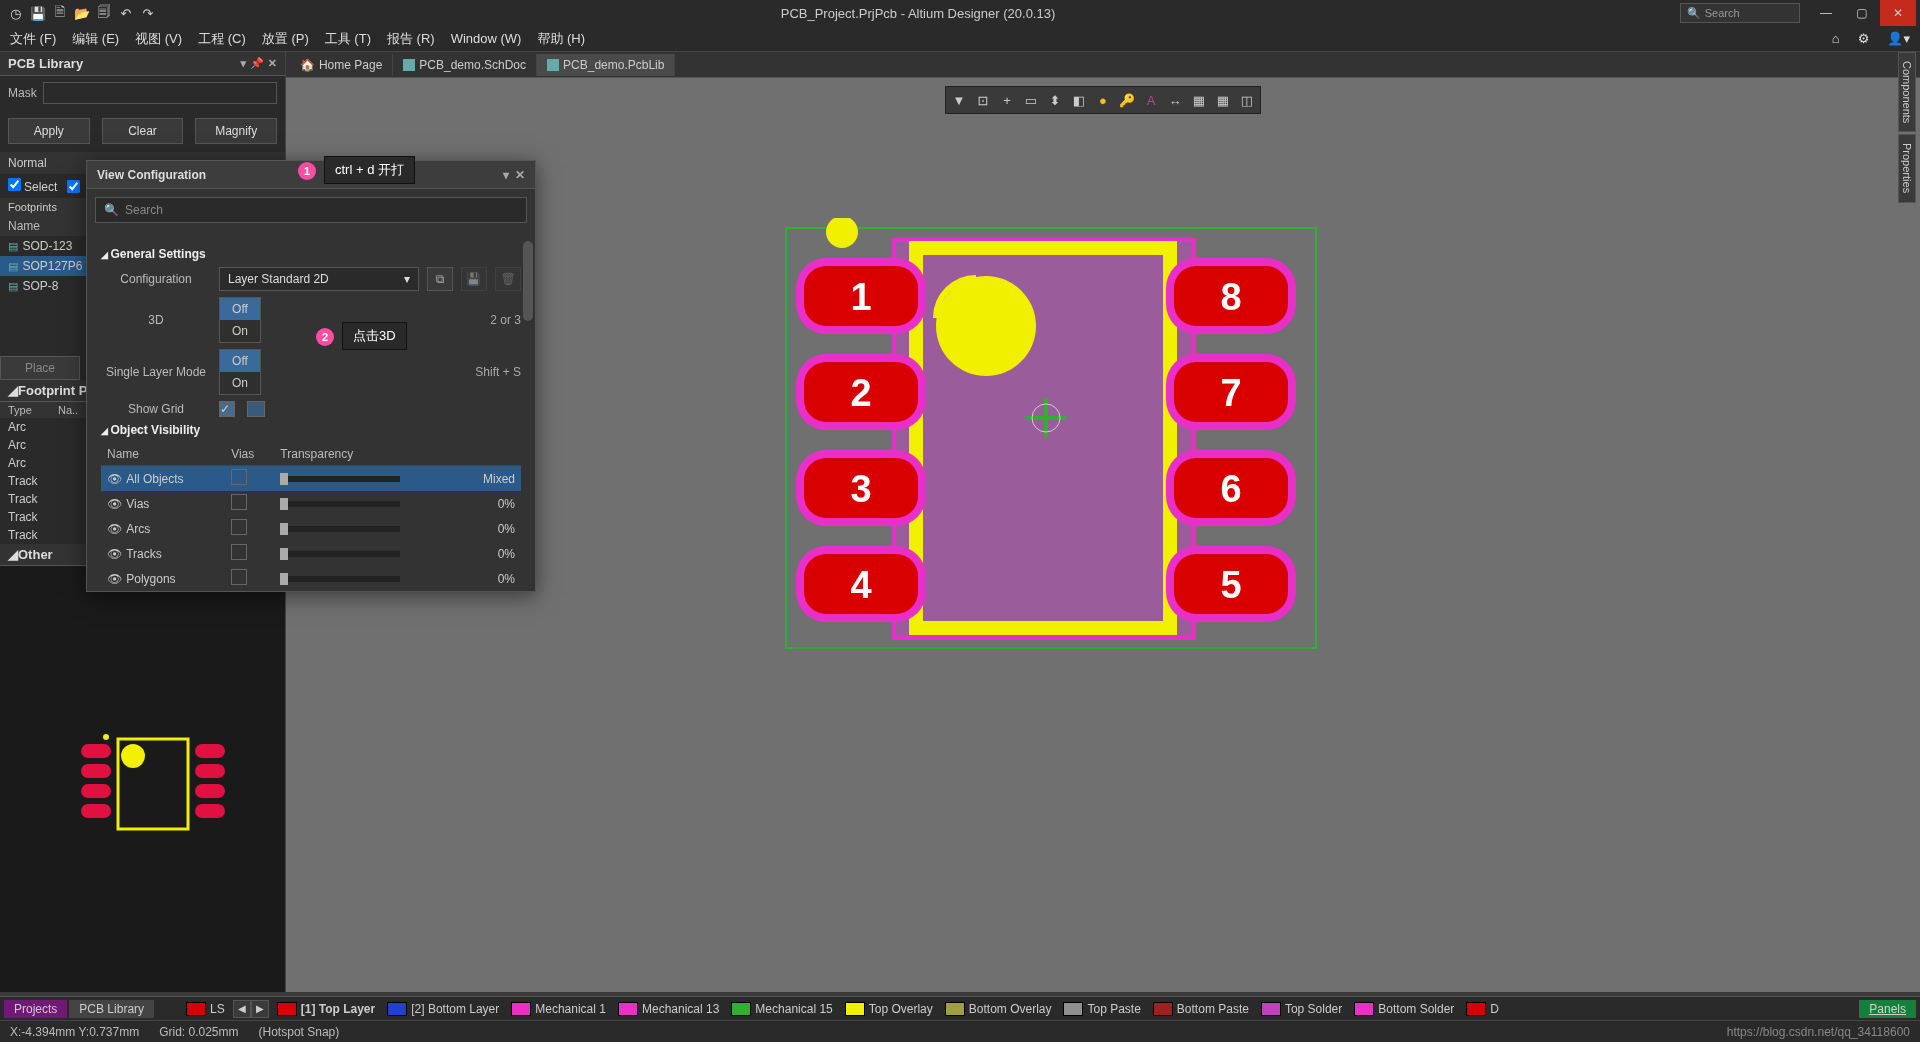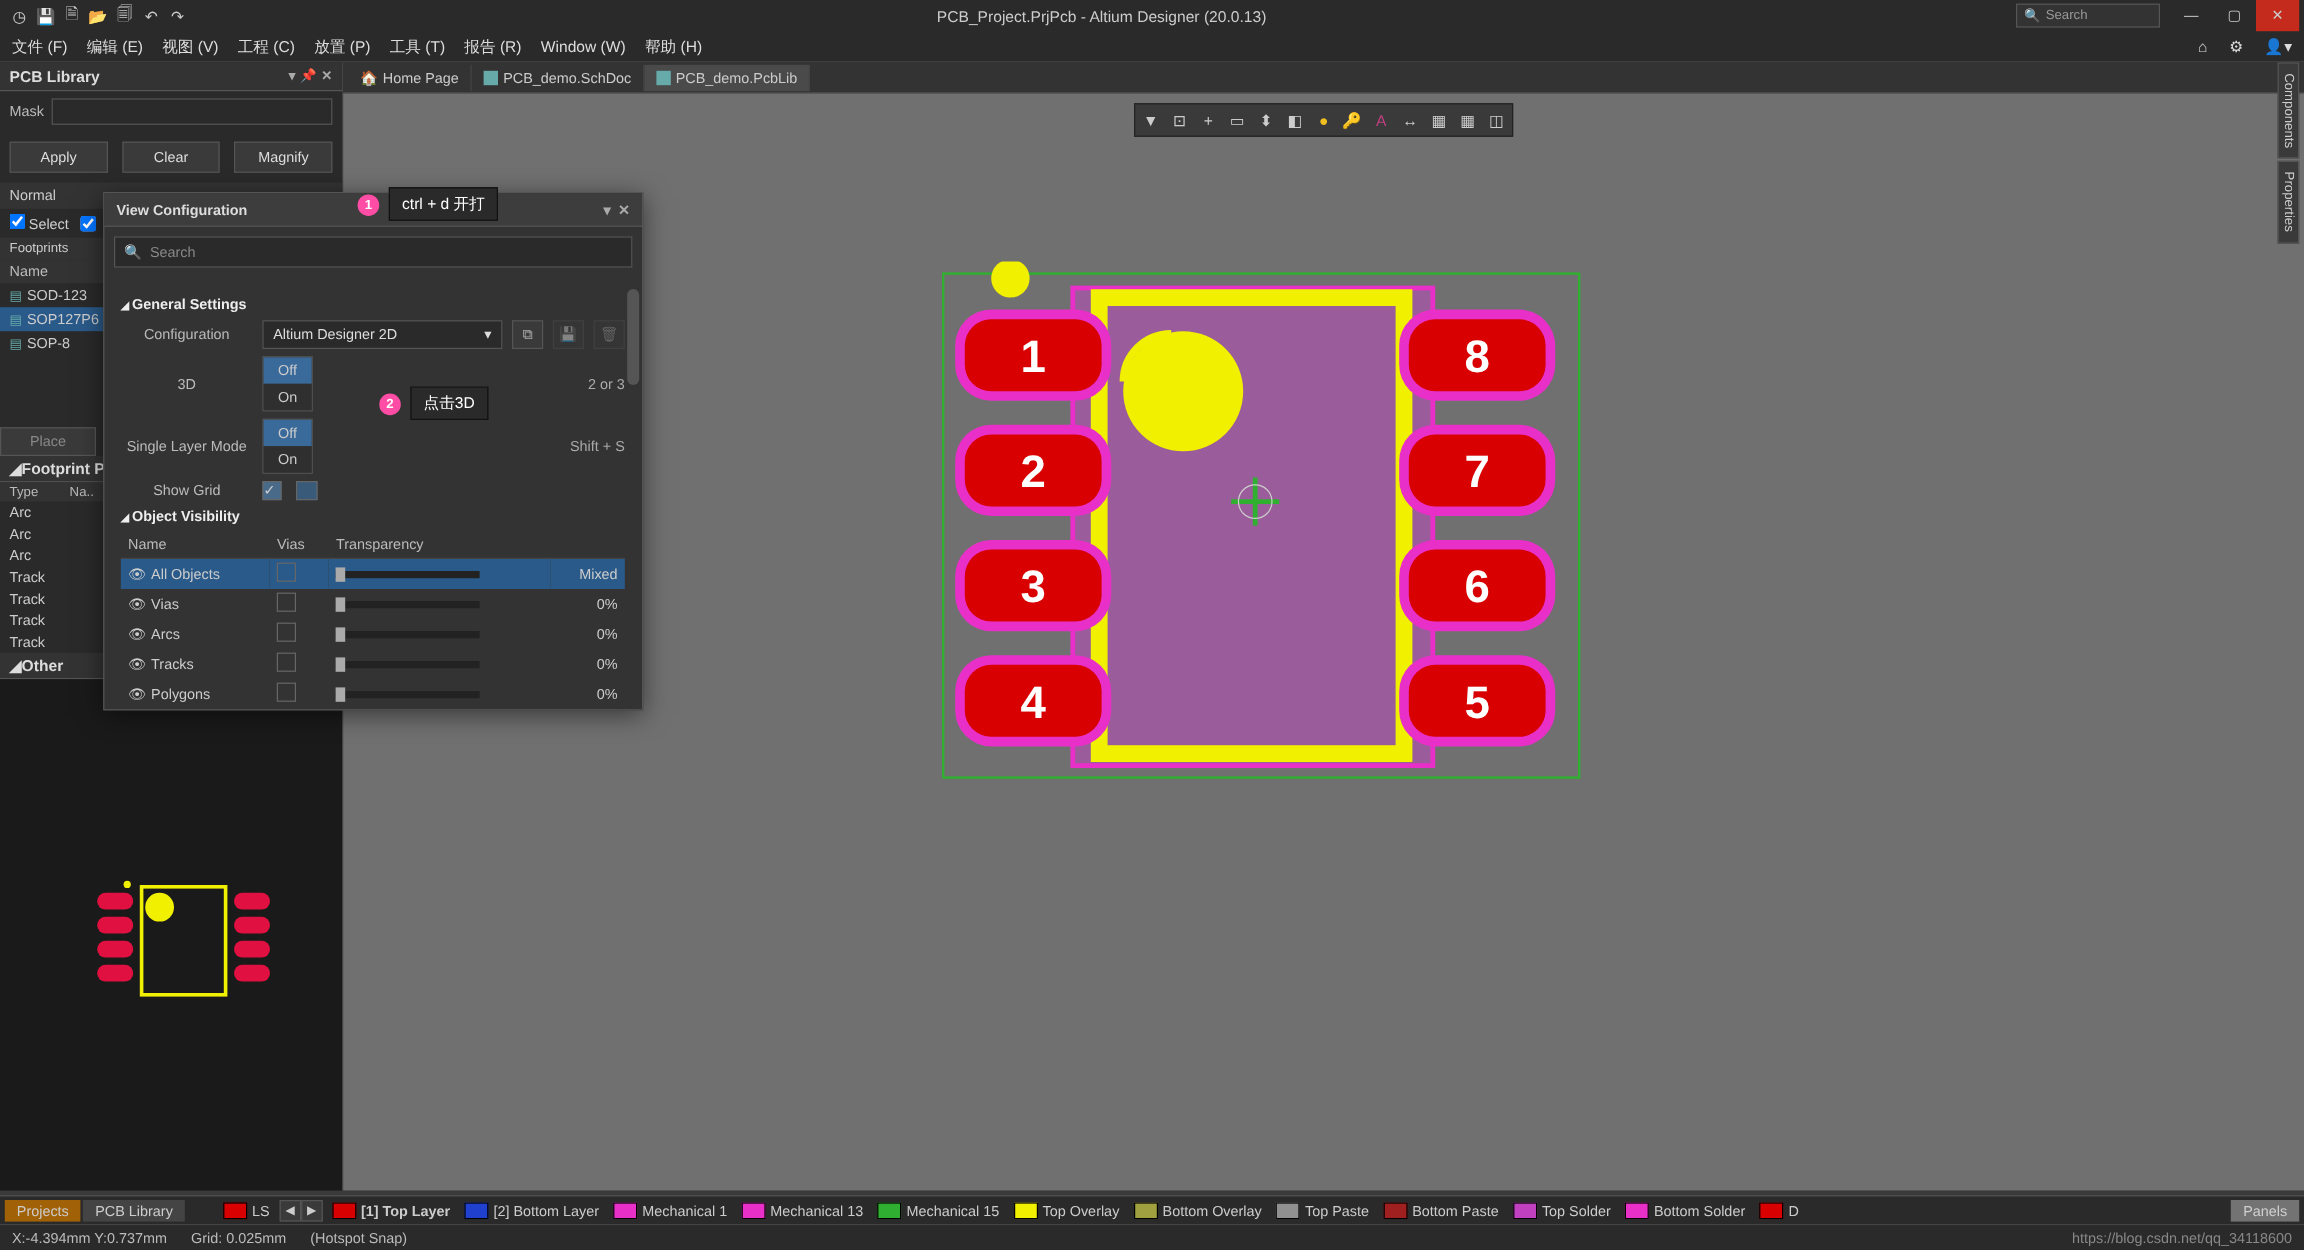--- a/index.html
+++ b/index.html
@@ -88,21 +88,21 @@
 .slider .thumb { position: absolute; left: 0; top: -3px; width: 8px; height: 12px; background: #aaa; }
 
 .bubble { position: absolute; background: #ff4da6; color: #fff; width: 18px; height: 18px; border-radius: 50%; display: flex; align-items: center; justify-content: center; font-weight: bold; font-size: 11px; z-index: 20; }
 .annot { position: absolute; background: #2a2a2a; color: #fff; padding: 4px 10px; font-size: 13px; z-index: 20; border:1px solid #111;}
 
 .layerbar { position: absolute; bottom: 22px; left: 0; right: 0; height: 24px; background: #2a2a2a; border-top: 1px solid #555; display: flex; align-items: center; padding: 0 4px; gap: 4px; font-size: 12px; }
 .layerbar .lswatch { width: 20px; height: 14px; border: 1px solid #000; }
 .layerbar .litem { display: flex; align-items: center; gap: 4px; padding: 0 4px; color: #ccc; white-space:nowrap;}
 .layerbar .litem.active { font-weight: bold; }
 .bottomtabs { display: flex; gap: 2px; }
-.bottomtabs .bt { padding: 2px 10px; background: #a16207; color: #ccc; }
+.bottomtabs .bt { padding: 2px 10px; background: #701a75; color: #ccc; }
 .bottomtabs .bt.active { background: #444; }
 .navbtns { display:flex; gap:0;}
 .navbtns div{width:18px;height:18px;background:#3a3a3a;border:1px solid #555;color:#ccc;display:flex;align-items:center;justify-content:center;font-size:10px;}
 .statusbar { position: absolute; bottom: 0; left: 0; right: 0; height: 22px; background: #2a2a2a; border-top: 1px solid #444; display: flex; align-items: center; padding: 0 10px; gap: 20px; color: #bbb; font-size: 12px; }
 .statusbar .watermark { margin-left: auto; color: #888; }
 
 .pcb { position: absolute; left: 490px; top: 140px; }
 </style>
 </head>
 <body>
@@ -333,21 +333,21 @@
   <div class="vc-search">
     <span>🔍</span>
     <span>Search</span>
   </div>
   <div class="vc-body">
     <div class="vc-scroll"></div>
     <div class="vc-group-h">General Settings</div>
     <div class="vc-row">
       <div class="vlbl">Configuration</div>
       <div class="vc-dd">
-          <span>Altium Designer 2D</span>
+          <span>Layer Standard 2D</span>
           <span style="margin-left:auto">▾</span>
         </div>
       <div class="vc-iconbtn">⧉</div>
       <div class="vc-iconbtn" style="opacity:.4">💾</div>
       <div class="vc-iconbtn" style="opacity:.4">🗑</div>
     </div>
     <div class="vc-row">
       <div class="vlbl">3D</div>
       <div class="toggle">
           <div class="on">Off</div>
@@ -495,21 +495,21 @@
       </div>
       <div class="litem">
         <div class="lswatch" style="background:#e830c8"></div>
         <span>Bottom Solder</span>
       </div>
       <div class="litem">
         <div class="lswatch" style="background:#d80000"></div>
         <span>D</span>
       </div>
     </div>
-  <div style="margin-left:auto;padding:2px 10px;background:#737373;">Panels</div>
+  <div style="margin-left:auto;padding:2px 10px;background:#15803d;text-decoration:underline;">Panels</div>
 </div>
 
 <div class="statusbar">
   <span>X:-4.394mm Y:0.737mm</span>
   <span>Grid: 0.025mm</span>
   <span>(Hotspot Snap)</span>
   <span class="watermark">https://blog.csdn.net/qq_34118600</span>
 </div>
 
 </body></html>

